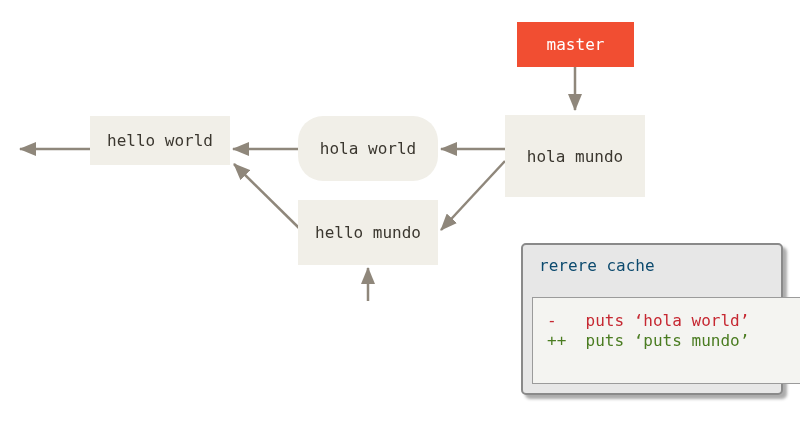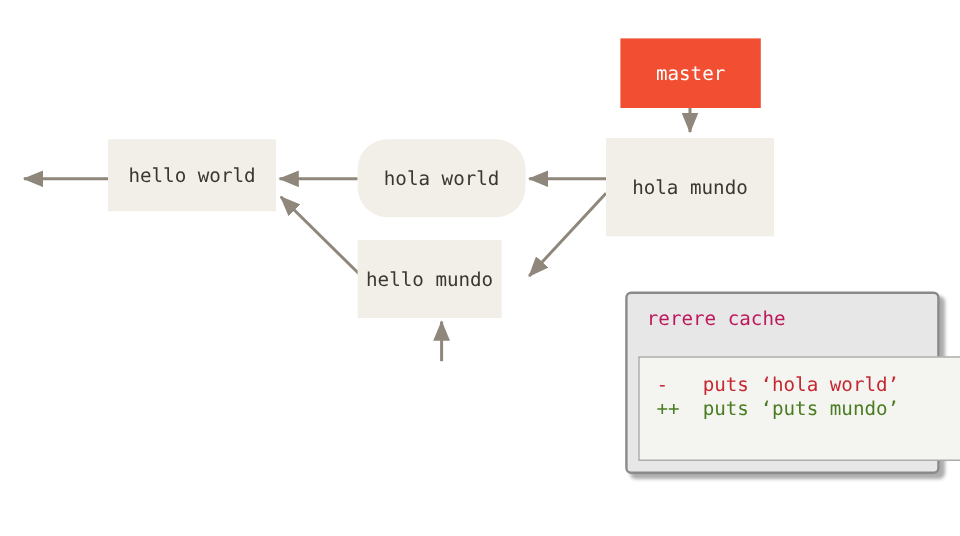--- a/index.html
+++ b/index.html
@@ -24,45 +24,45 @@
     display: flex;
     align-items: center;
     justify-content: center;
     white-space: pre;
   }
   .commit {
     background: #f1efe8;
     color: #3b372f;
     font-size: 16px;
   }
-  .commit-hello-world { left: 90px;  top: 116px; width: 140px; height: 60px; }
+  .commit-hello-world { left: 90px;  top: 116px; width: 140px; height: 49px; }
   .commit-hola-world  { left: 298px; top: 116px; width: 140px; height: 65px; border-radius: 25px; }
   .commit-hola-mundo  { left: 505px; top: 115px; width: 140px; height: 82px; }
-  .commit-hello-mundo { left: 298px; top: 200px; width: 120px; height: 65px; }
+  .commit-hello-mundo { left: 298px; top: 200px; width: 140px; height: 65px; }
   .branch {
     background: #f14e32;
     color: #ffffff;
     font-size: 16px;
   }
-  .branch-master    { left: 517px; top: 22px;  width: 117px; height: 58px; margin-top: 10px; }
+  .branch-master    { left: 517px; top: 22px;  width: 117px; height: 45px; }
   .branch-i18-world { left: 309px; top: 302px; width: 118px; height: 46px; }
   .rerere-panel {
     position: absolute;
     left: 521px; top: 243px;
     width: 262px; height: 152px;
     background: #e7e7e7;
     border: 2px solid #8a8a8a;
     border-radius: 5px;
     box-shadow: 4px 4px 3px rgba(70, 70, 70, 0.45);
   }
   .rerere-title {
     position: absolute;
     left: 16px; top: 11px;
     font-size: 16px;
-    color: #be185d;
+    color: #0c4a6e;
     white-space: pre;
   }
   .rerere-inner {
     position: absolute;
     left: 9px; top: 52px;
     width: 288px; height: 87px;
     background: #f4f4f1;
     border: 1px solid #9b9b9b;
     padding: 13px 12px 0 14px;
   }

